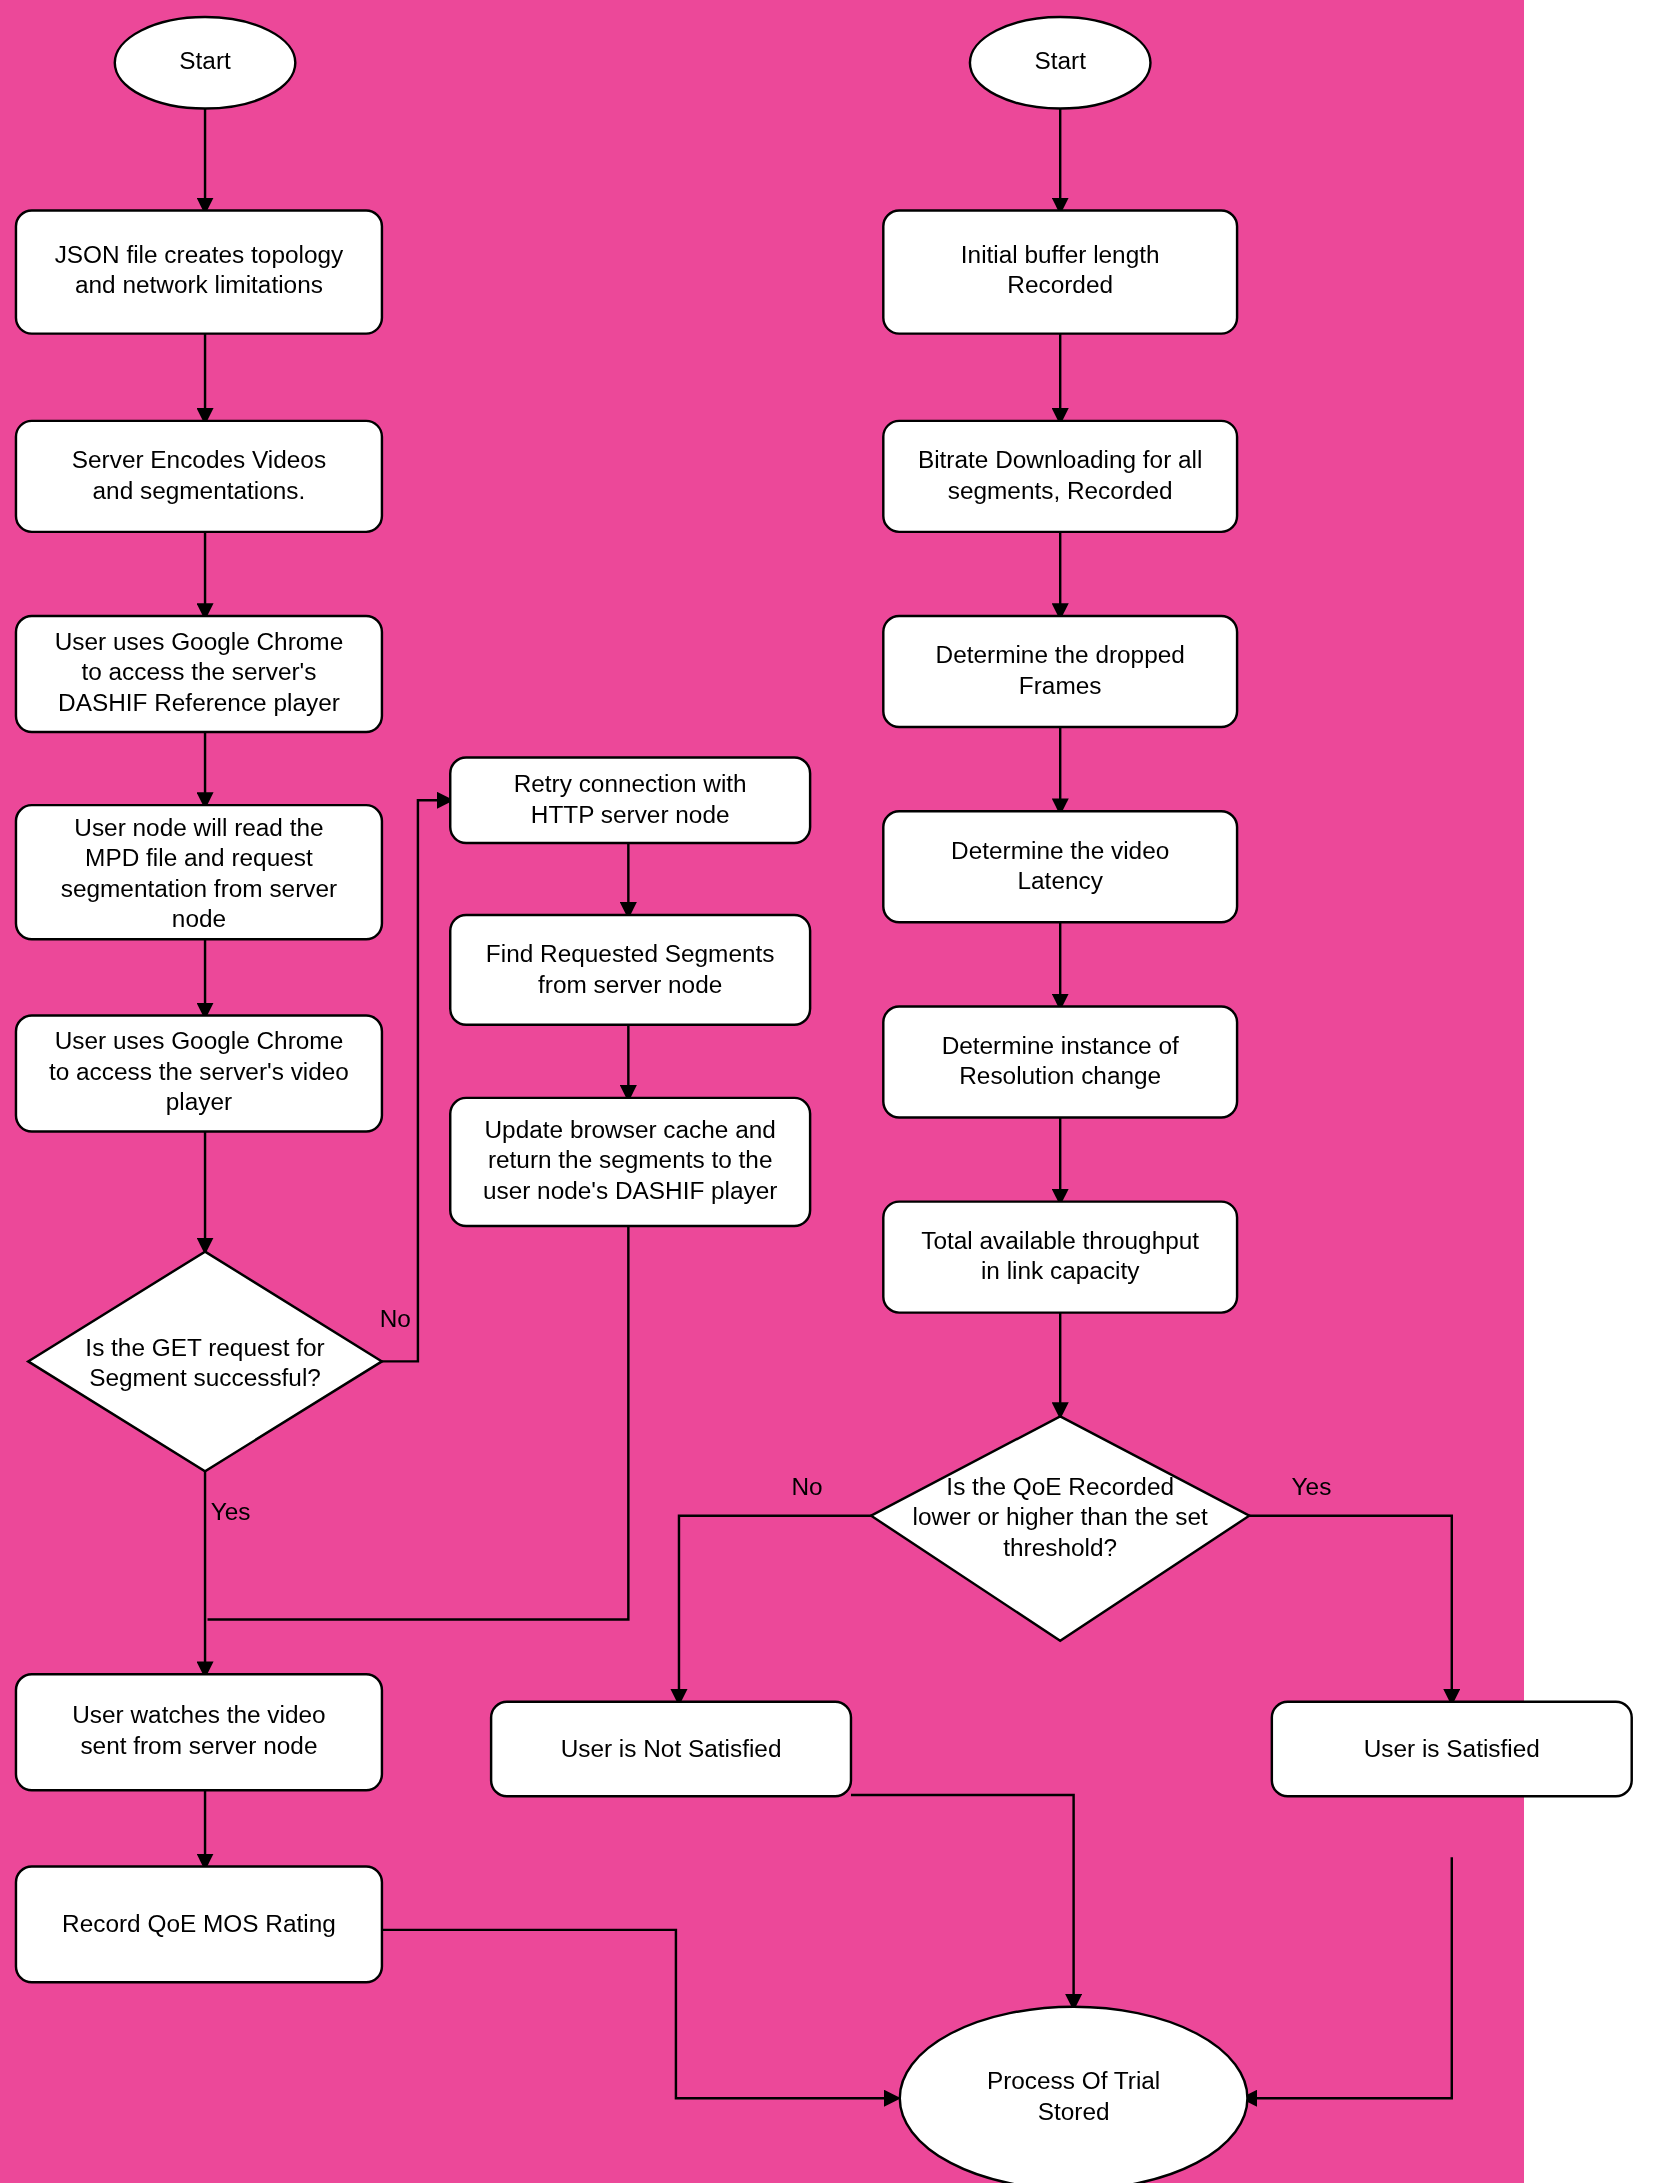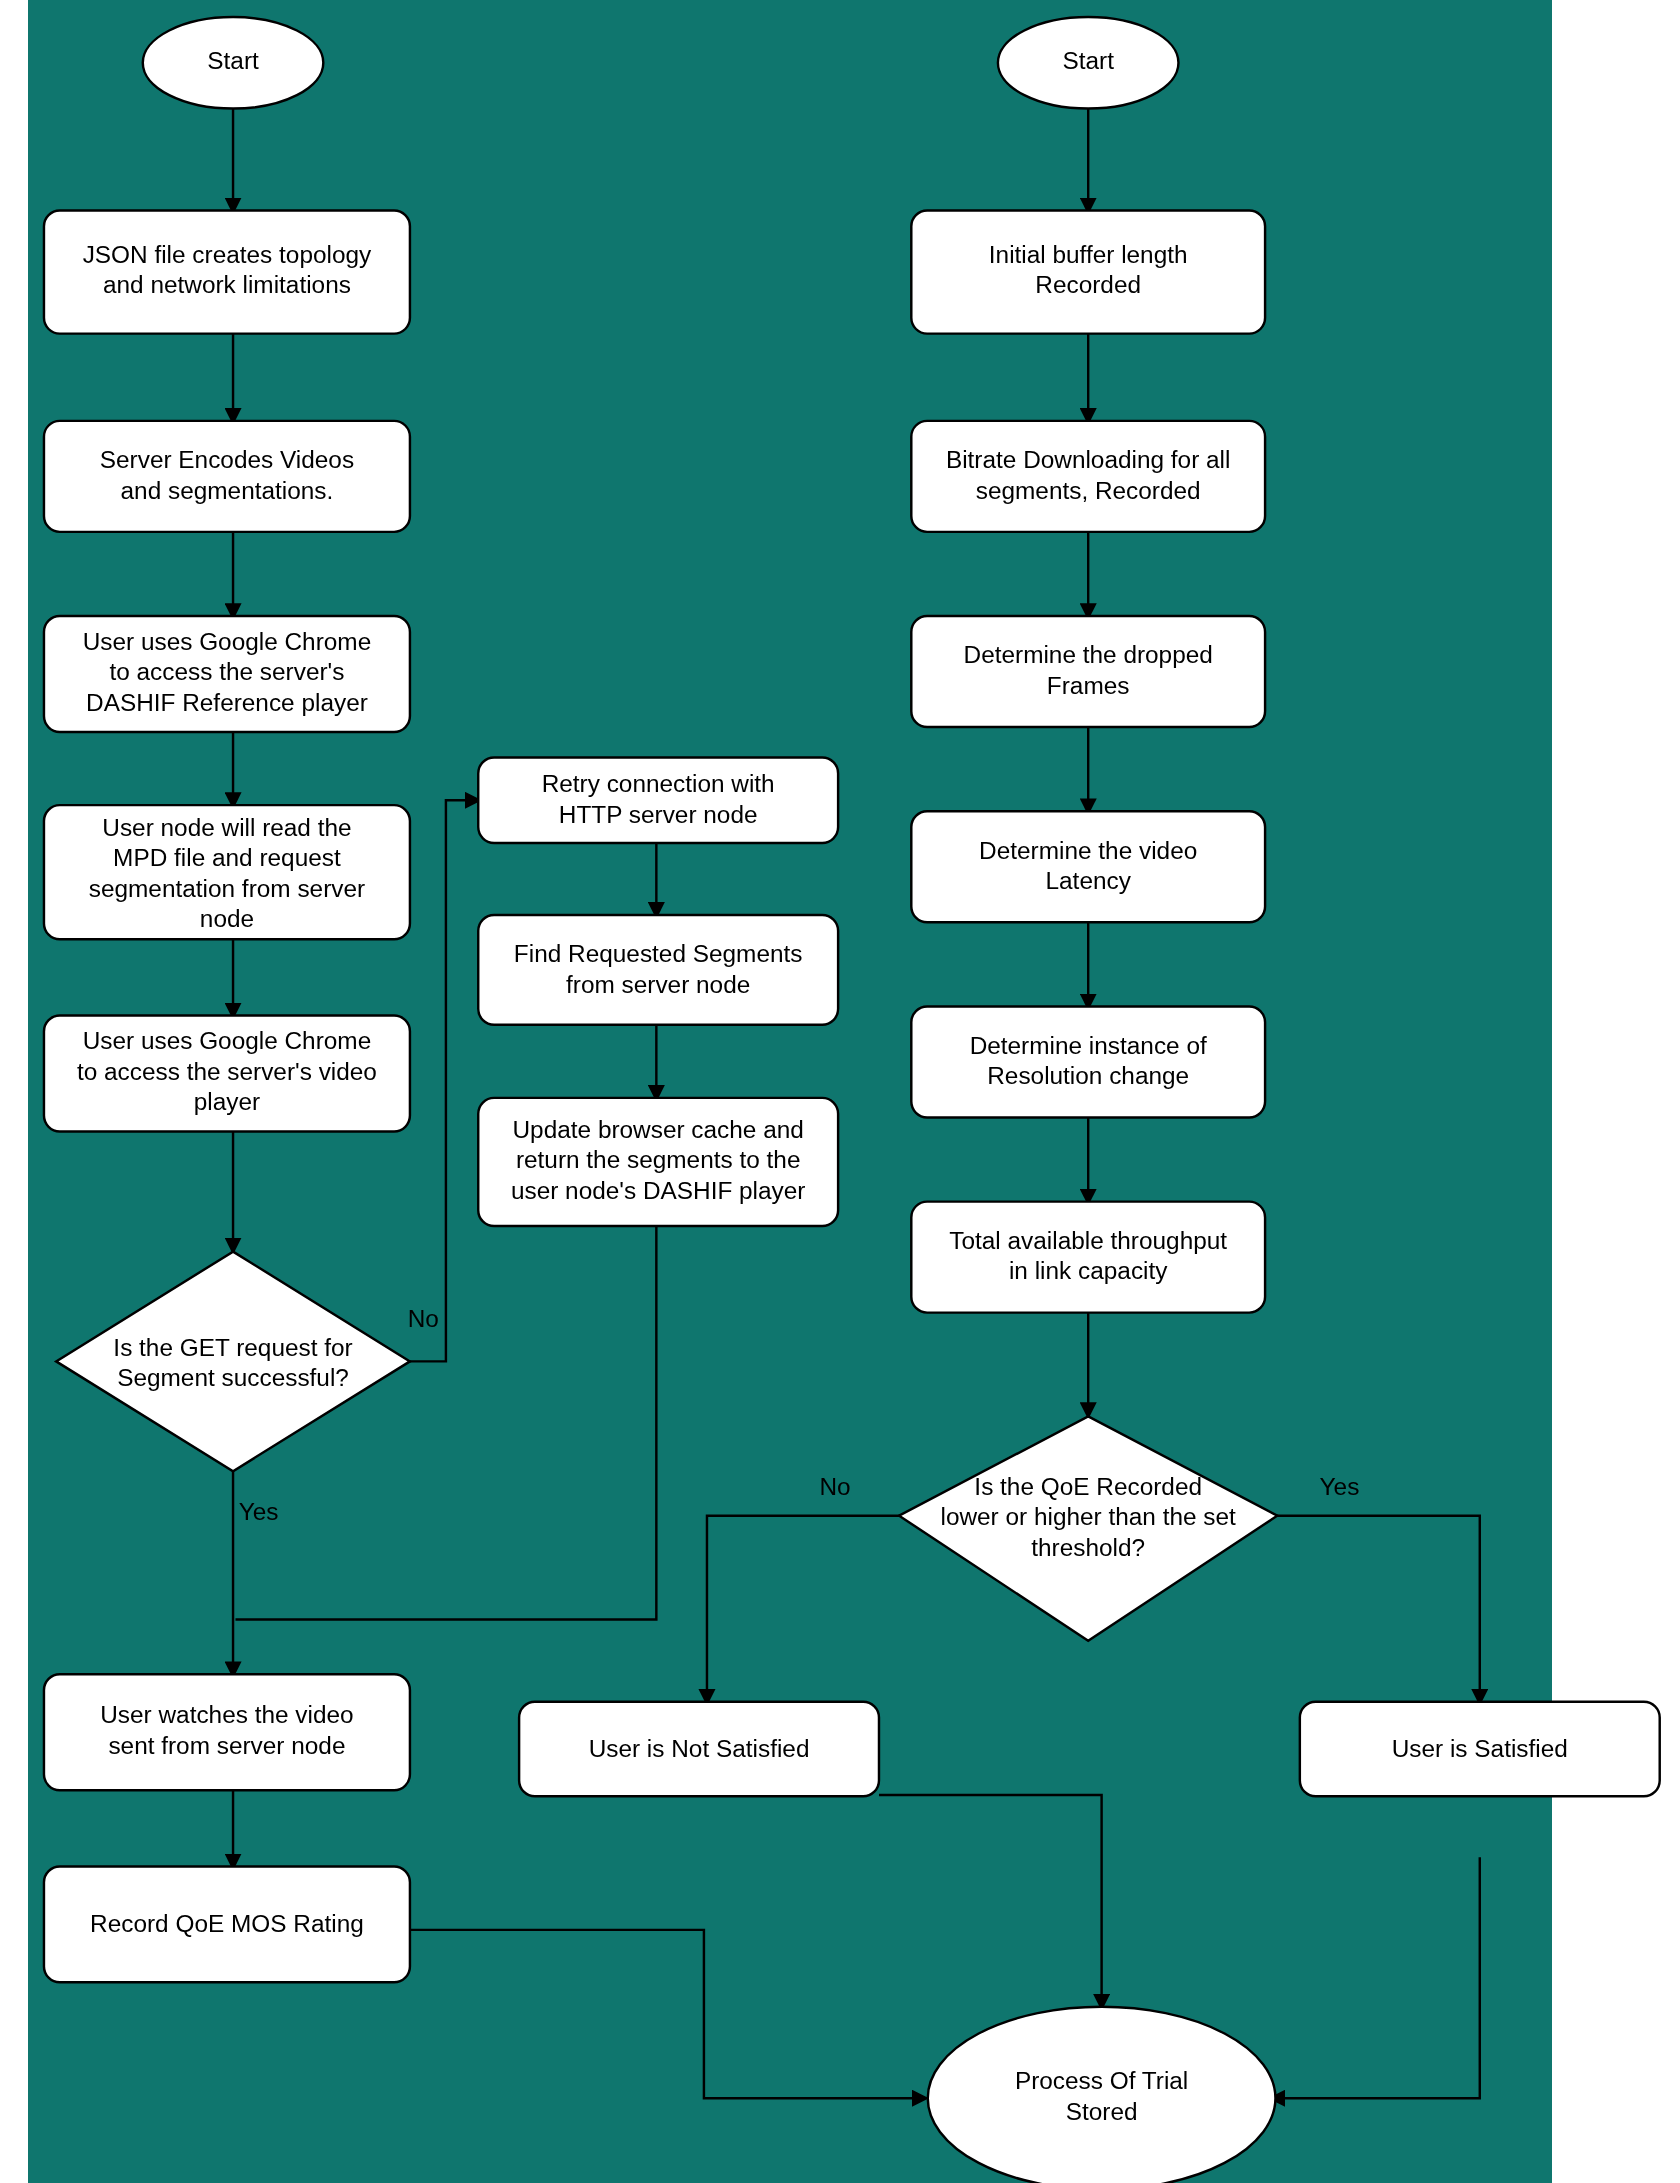--- a/index.html
+++ b/index.html
@@ -4,23 +4,22 @@
 <style>
   html, body {
     margin: 0;
     padding: 0;
     background: #ffffff;
   }
   #chart-root {
     width: 1524px;
     height: 2183px;
     position: relative;
-    background: #0f766e;
+    background: #ec4899;
     font-family: "Liberation Sans", sans-serif;
-    margin-left: 28px;
   }
   svg#flow {
     display: block;
     width: 1680px;
     height: 2183px;
   }
   .shape {
     fill: #ffffff;
     stroke: #000000;
     stroke-width: 4;

